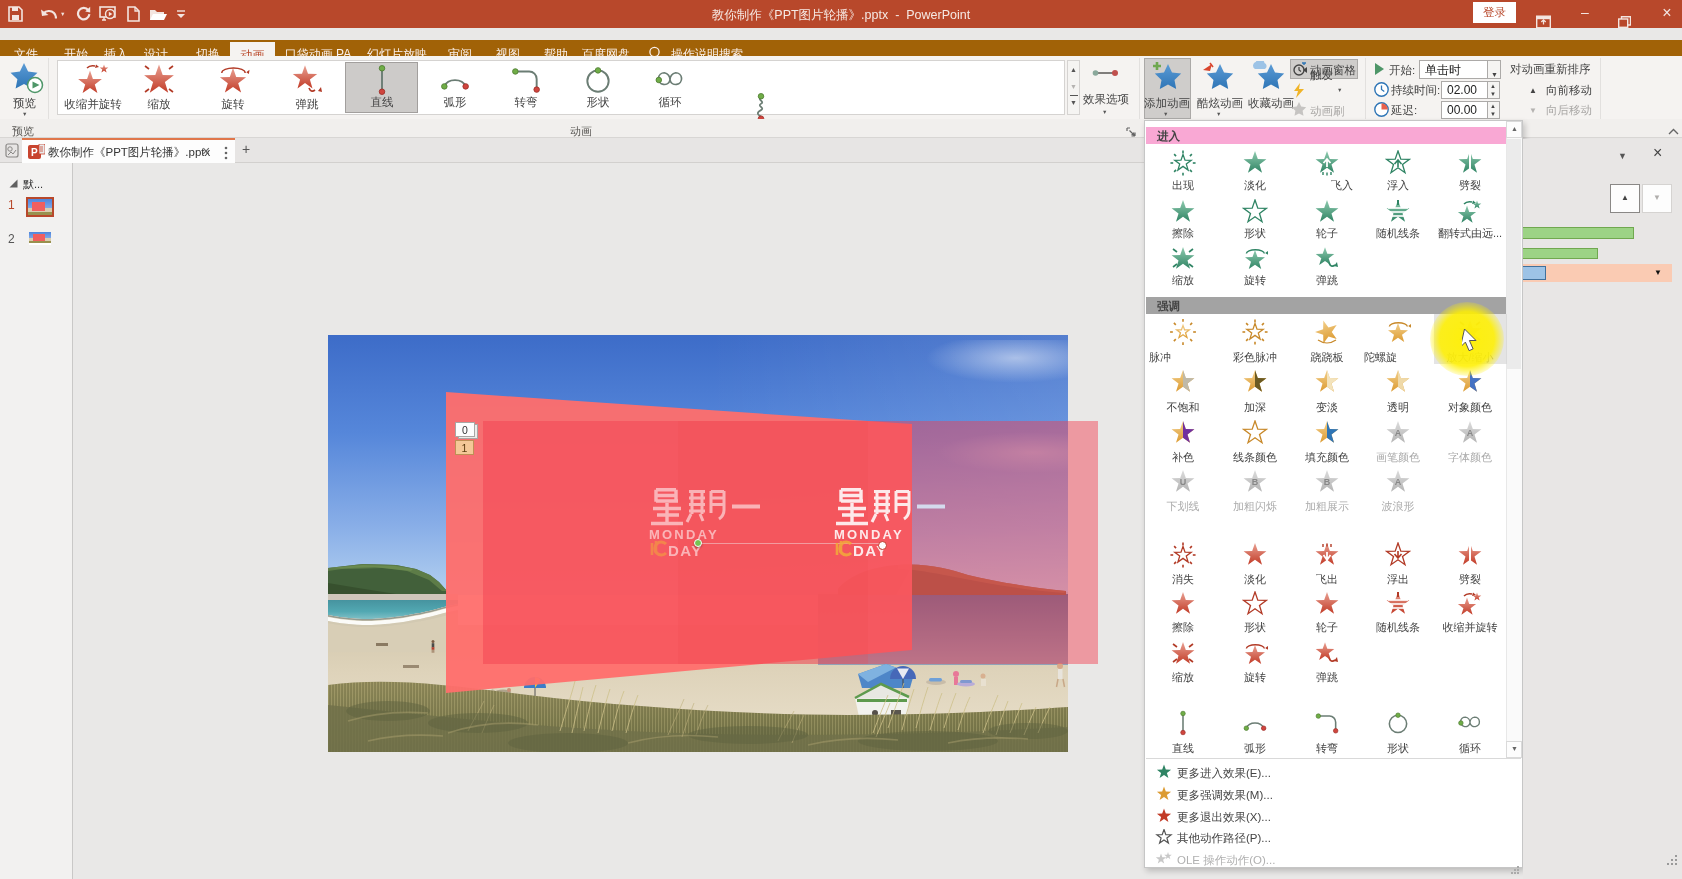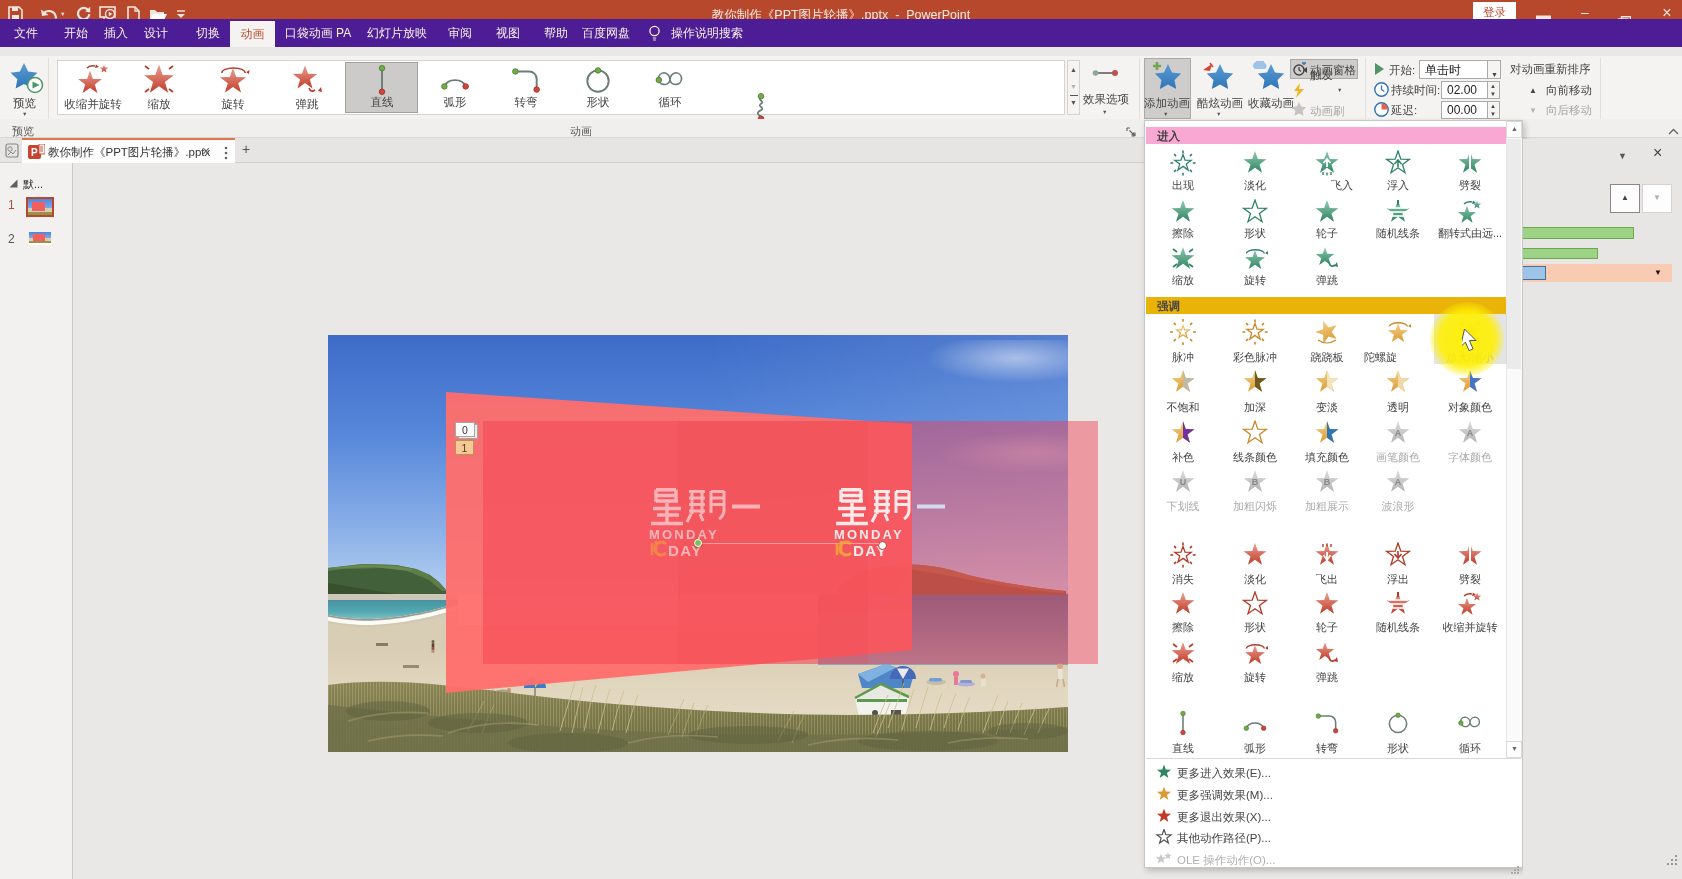--- a/index.html
+++ b/index.html
@@ -7,21 +7,21 @@
 body{font-family:"Liberation Sans",sans-serif;position:relative;background:#E9E8E7;}
 .abs{position:absolute;}
 
 #titlebar{position:absolute;left:0;top:0;width:1682px;height:28px;background:#B8482B;padding-left:45px;}
 #titlebar .ttl{position:absolute;top:7px;left:0;width:1682px;text-align:center;font-size:12.5px;color:#F6E9E4;}
 .qat{position:absolute;top:6px;color:#F3E5E0;}
 
 .winbtn{position:absolute;top:0;height:28px;color:#F3E5E0;font-size:13px;text-align:center;}
 #login{position:absolute;left:1473px;top:2px;width:43px;height:21px;background:#fff;color:#B8482B;font-size:11.5px;text-align:center;line-height:21px;}
 
-#menurow{position:absolute;left:0;top:19px;width:1682px;height:28px;background:#4c1d95;}
+#menurow{position:absolute;left:0;top:40px;width:1682px;height:28px;background:#a16207;}
 .mtab{position:absolute;top:0;height:28px;line-height:29px;color:#FBF1EC;font-size:12px;text-align:center;}
 #seltab{position:absolute;left:230px;top:2px;width:45px;height:26px;background:#F5F3F1;color:#BA4B2D;font-size:12px;text-align:center;line-height:27px;}
 
 #ribbon{position:absolute;left:0;top:56px;width:1682px;height:82px;background:#F5F3F1;}
 #gstrip{position:absolute;left:0;top:63px;width:1682px;height:19px;background:#F1EFED;border-bottom:1px solid #D8D6D4;}
 .glabel{position:absolute;top:5px;font-size:11px;color:#5A5855;}
 .vsep{position:absolute;top:2px;height:76px;width:1px;background:#E2E0DE;}
 #gallery{position:absolute;left:57px;top:4px;width:1008px;height:55px;background:#fff;border:1px solid #D5D3D1;}
 #selitem{position:absolute;left:287px;top:1px;width:73px;height:51px;background:#CDCBC9;border:1px solid #A29F9D;}
 
@@ -634,36 +634,36 @@
     </div>
     <div class="abs" style="left: 76px; top: 152px; width: 68px; text-align: center; font-size: 11px; white-space: nowrap; color: rgb(68, 68, 68);">旋转</div>
     <div class="abs" style="left: 158px; top: 125px; width: 48px; height: 26px; display: flex; justify-content: center;">
       <svg width="26" height="26" viewBox="0 0 26 26">
         <path d="M11.0 1.2L13.3 7.8L20.3 8.0L14.7 12.2L16.8 18.9L11.0 14.9L5.2 18.9L7.3 12.2L1.7 8.0L8.7 7.8Z" fill="url(#gG)"></path>
         <path d="M15 17q2 5 6 2" fill="none" stroke="#2F8464" stroke-width="1.7"></path>
         <path d="M23 16l1 5-4-1z" fill="#2F8464"></path>
       </svg>
     </div>
     <div class="abs" style="left: 148px; top: 152px; width: 68px; text-align: center; font-size: 11px; white-space: nowrap; color: rgb(68, 68, 68);">弹跳</div>
-    <div class="abs" style="left: 1px; top: 176px; width: 361px; height: 17px; background: #eab308; font-size: 11.5px; font-weight: bold; color: rgb(68, 68, 68); padding: 2px 0px 0px 11px;">强调</div>
+    <div class="abs" style="left: 1px; top: 176px; width: 361px; height: 17px; background: #a3a3a3; font-size: 11.5px; font-weight: bold; color: rgb(68, 68, 68); padding: 2px 0px 0px 11px;">强调</div>
     <div class="abs" style="left: 14px; top: 198px; width: 48px; height: 26px; display: flex; justify-content: center;">
       <svg width="26" height="26" viewBox="0 0 26 26">
         <path d="M13.0 4.4L15.0 10.2L21.2 10.3L16.3 14.1L18.1 20.0L13.0 16.4L7.9 20.0L9.7 14.1L4.8 10.3L11.0 10.2Z" fill="url(#gO)"></path>
         <line x1="13" y1="2.8339999999999996" x2="13" y2="0.08319999999999794" stroke="#C8892A" stroke-width="1.6"></line>
         <line x1="20.188447537542444" y1="5.811552462457558" x2="22.133556871230397" y2="3.8664431287696015" stroke="#C8892A" stroke-width="1.6"></line>
         <line x1="23.166" y1="13" x2="25.916800000000002" y2="13" stroke="#C8892A" stroke-width="1.6"></line>
         <line x1="20.188447537542444" y1="20.18844753754244" x2="22.133556871230397" y2="22.133556871230397" stroke="#C8892A" stroke-width="1.6"></line>
         <line x1="13" y1="23.166" x2="13" y2="25.916800000000002" stroke="#C8892A" stroke-width="1.6"></line>
         <line x1="5.811552462457558" y1="20.188447537542444" x2="3.8664431287696015" y2="22.133556871230397" stroke="#C8892A" stroke-width="1.6"></line>
         <line x1="2.8339999999999996" y1="13.000000000000002" x2="0.08319999999999794" y2="13.000000000000002" stroke="#C8892A" stroke-width="1.6"></line>
         <line x1="5.811552462457556" y1="5.811552462457558" x2="3.8664431287695997" y2="3.8664431287696015" stroke="#C8892A" stroke-width="1.6"></line>
         <path d="M13.0 8.2L14.1 11.5L17.5 11.5L14.8 13.6L15.8 16.9L13.0 14.9L10.2 16.9L11.2 13.6L8.5 11.5L11.9 11.5Z" fill="#fff"></path>
       </svg>
     </div>
-    <div class="abs" style="left: 4px; top: 229px; width: 68px; text-align: center; font-size: 11px; white-space: nowrap; color: rgb(68, 68, 68);">脉冲</div>
+    <div class="abs" style="left: 4px; top: 229px; width: 68px; text-align: left; font-size: 11px; white-space: nowrap; color: rgb(68, 68, 68);">脉冲</div>
     <div class="abs" style="left: 86px; top: 198px; width: 48px; height: 26px; display: flex; justify-content: center;">
       <svg width="26" height="26" viewBox="0 0 26 26">
         <path d="M13.0 4.4L15.0 10.2L21.2 10.3L16.3 14.1L18.1 20.0L13.0 16.4L7.9 20.0L9.7 14.1L4.8 10.3L11.0 10.2Z" fill="#fff" stroke="#C8892A" stroke-width="1.3"></path>
         <line x1="13" y1="3.1928" x2="13" y2="0.4419999999999984" stroke="#C8892A" stroke-width="1.6"></line>
         <line x1="19.93473762445271" y1="6.065262375547292" x2="21.879846958140668" y2="4.120153041859336" stroke="#C8892A" stroke-width="1.6"></line>
         <line x1="22.8072" y1="13" x2="25.558" y2="13" stroke="#C8892A" stroke-width="1.6"></line>
         <line x1="19.93473762445271" y1="19.93473762445271" x2="21.879846958140668" y2="21.879846958140664" stroke="#C8892A" stroke-width="1.6"></line>
         <line x1="13" y1="22.8072" x2="13" y2="25.558" stroke="#C8892A" stroke-width="1.6"></line>
         <line x1="6.065262375547292" y1="19.93473762445271" x2="4.120153041859336" y2="21.879846958140668" stroke="#C8892A" stroke-width="1.6"></line>
         <line x1="3.1928" y1="13.000000000000002" x2="0.4419999999999984" y2="13.000000000000002" stroke="#C8892A" stroke-width="1.6"></line>

